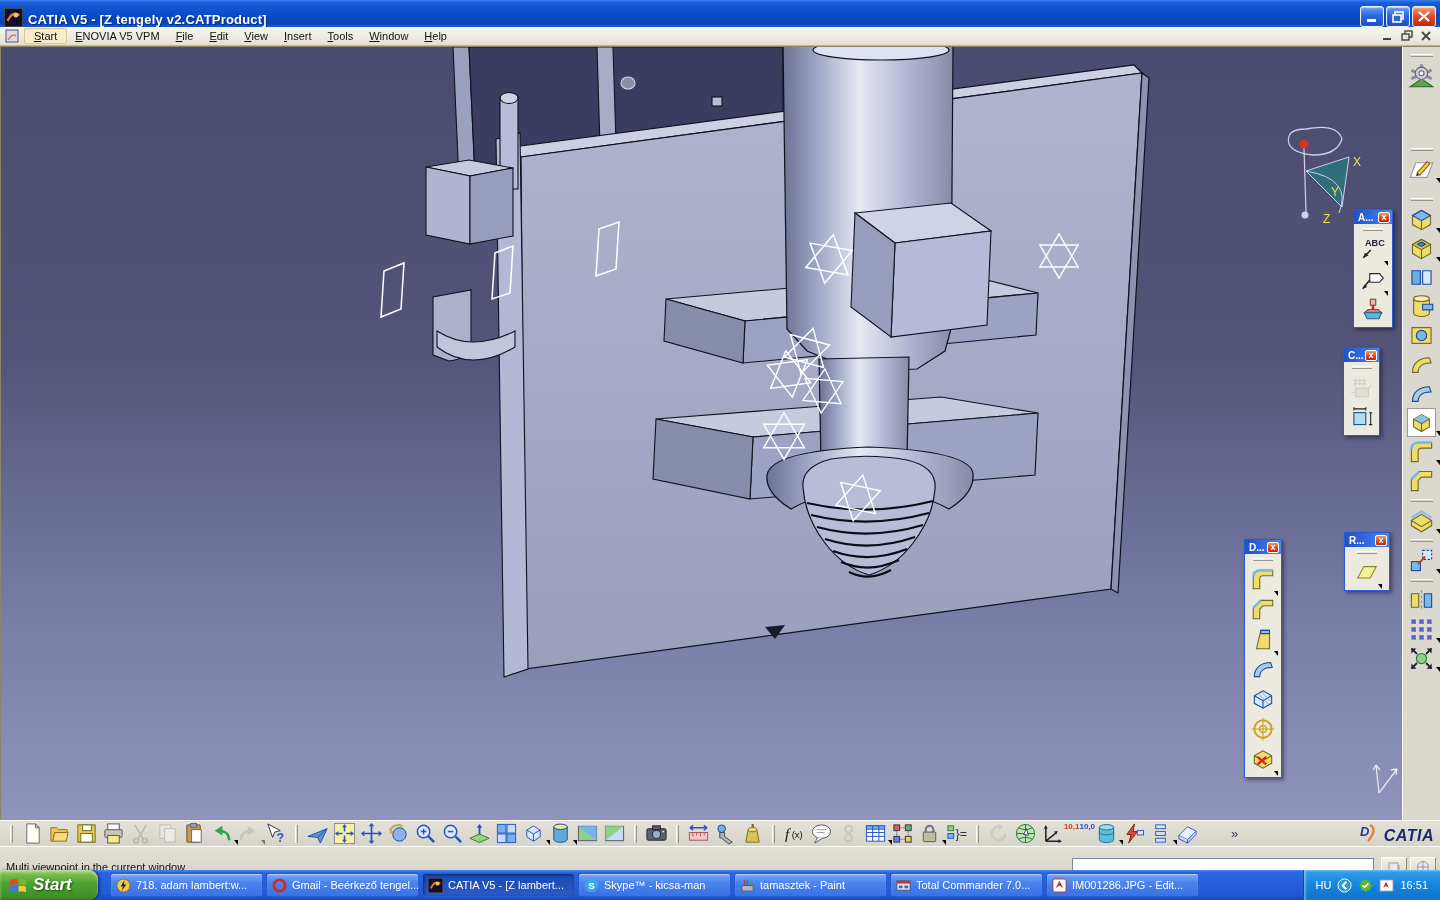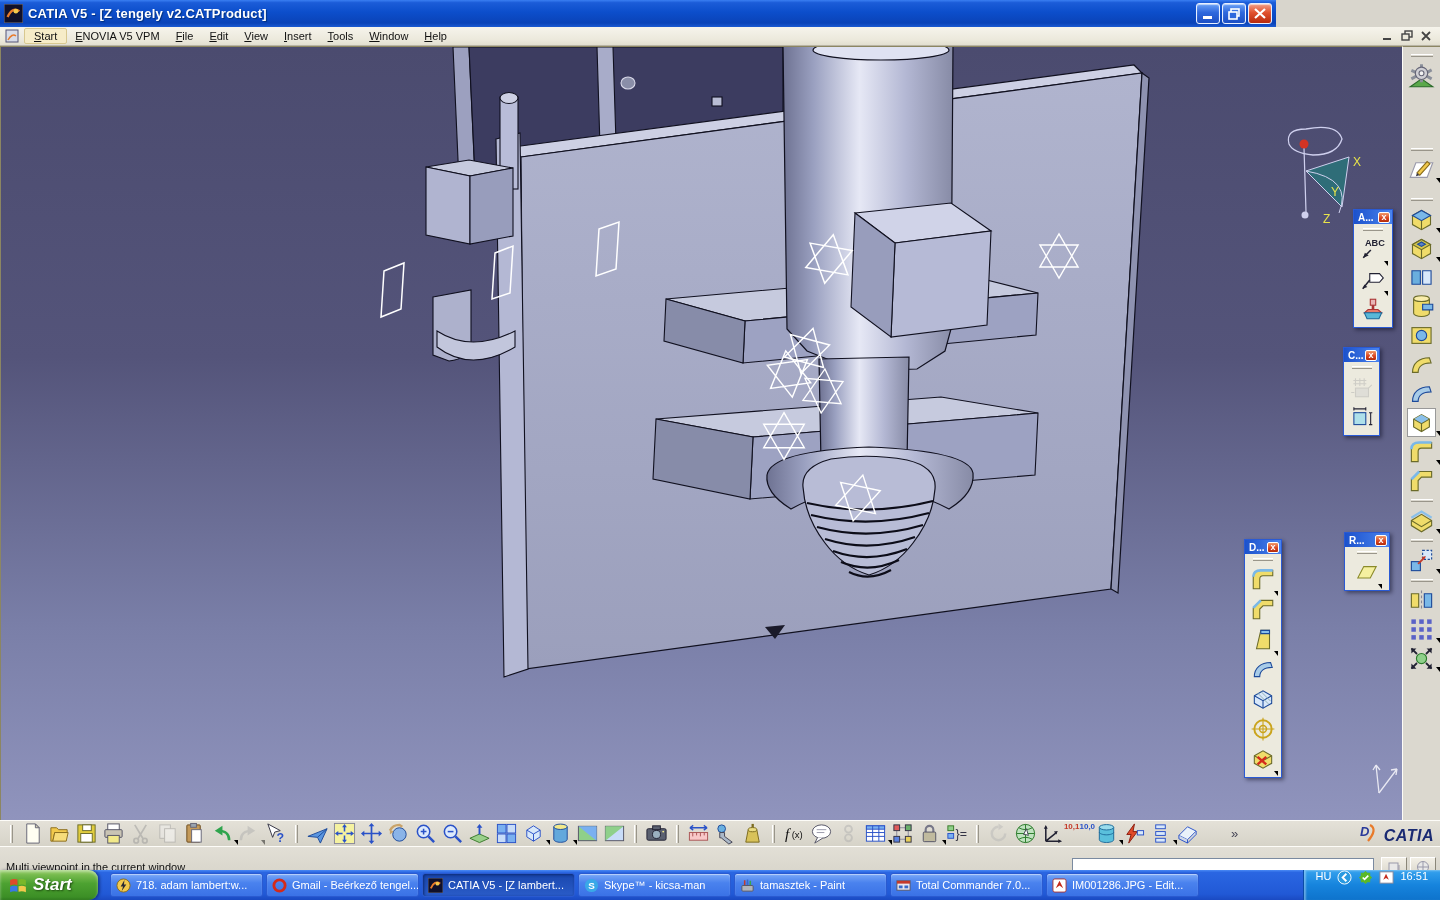--- a/index.html
+++ b/index.html
@@ -7,23 +7,23 @@
   body {
     width:1440px; height:900px; overflow:hidden; position:relative;
     font-family:"Liberation Sans", sans-serif; background:#d8d5cc;
     -webkit-font-smoothing:antialiased;
   }
   svg { display:block; }
   .icon-defs { position:absolute; width:0; height:0; overflow:hidden; }
 
   
   .titlebar {
-    position:absolute; top:0; left:0; width:1276px; height:27px;
+    position:absolute; top:0; left:0; width:1440px; height:27px;
     background:linear-gradient(180deg,#3a7ff2 0%,#1b5cd8 10%,#0c4ecb 45%,#0a43b8 85%,#1b5ad2 100%);
-    display:flex; align-items:center; padding:0 4px; color:#fff;
+    display:flex; align-items:flex-end; padding:0 4px; color:#fff;
   }
   .titlebar .app-icon { width:19px; height:19px; margin-right:5px; }
   .titlebar .title-text { font-size:13px; font-weight:bold; text-shadow:1px 1px 1px #00307e; letter-spacing:.2px; }
   .win-btns { margin-left:auto; display:flex; }
   .win-btn {
     width:24px; height:21px; margin-left:2px; border-radius:3px;
     border:1px solid #e8f0ff; display:flex; align-items:center; justify-content:center;
     background:linear-gradient(180deg,#6ba1f7 0%,#2e68dd 45%,#1c4fc4 100%);
     box-shadow:inset 0 1px 1px rgba(255,255,255,.6);
   }
@@ -153,21 +153,21 @@
   .task.active {
     background:linear-gradient(180deg,#1a47ae 0%,#2a5cc8 100%);
     box-shadow:inset 1px 1px 3px #0c2a72;
   }
   .task svg { flex:none; }
   .tray {
     margin-left:auto; height:30px; flex:none;
     background:linear-gradient(180deg,#35a2ee 0%,#1684dd 50%,#0e73cc 100%);
     border-left:1px solid #0a4ca6;
     box-shadow:inset 2px 1px 2px rgba(255,255,255,.35);
-    display:flex; gap:6px; padding:0 12px 0 12px;
+    display:flex; align-items:center; gap:6px; padding:0 12px 0 12px;
     color:#fff; font-size:11px;
   }
   .tray-icon { width:15px; height:15px; }
 </style>
 </head>
 <body>
 
 <svg class="icon-defs" aria-hidden="true">
 <defs>
 <symbol id="s-new" viewBox="0 0 24 24">

